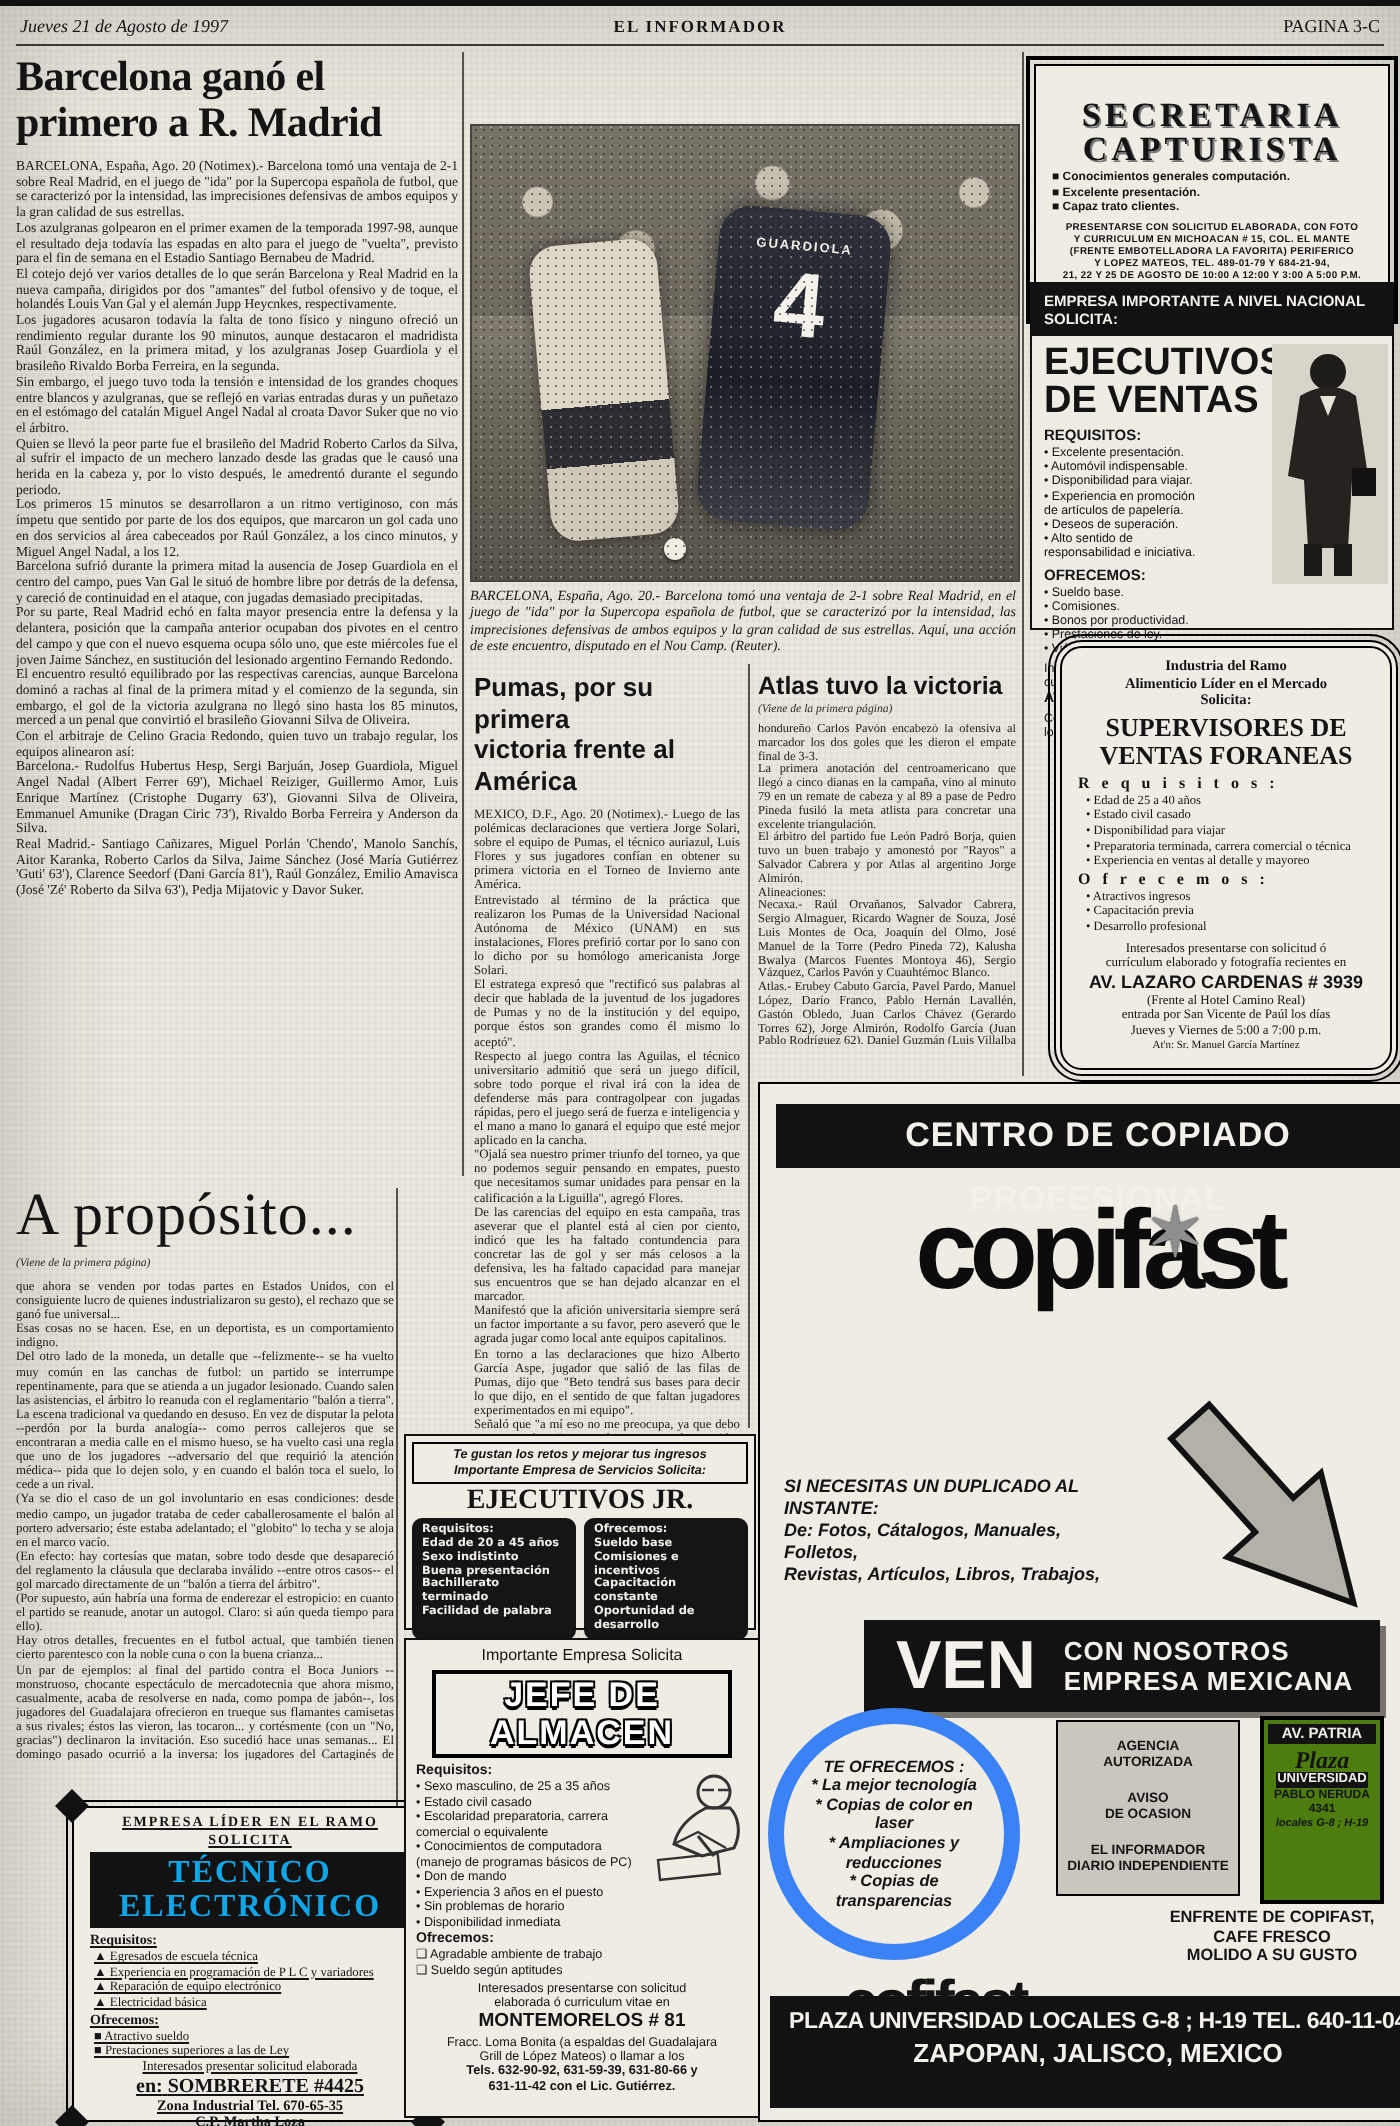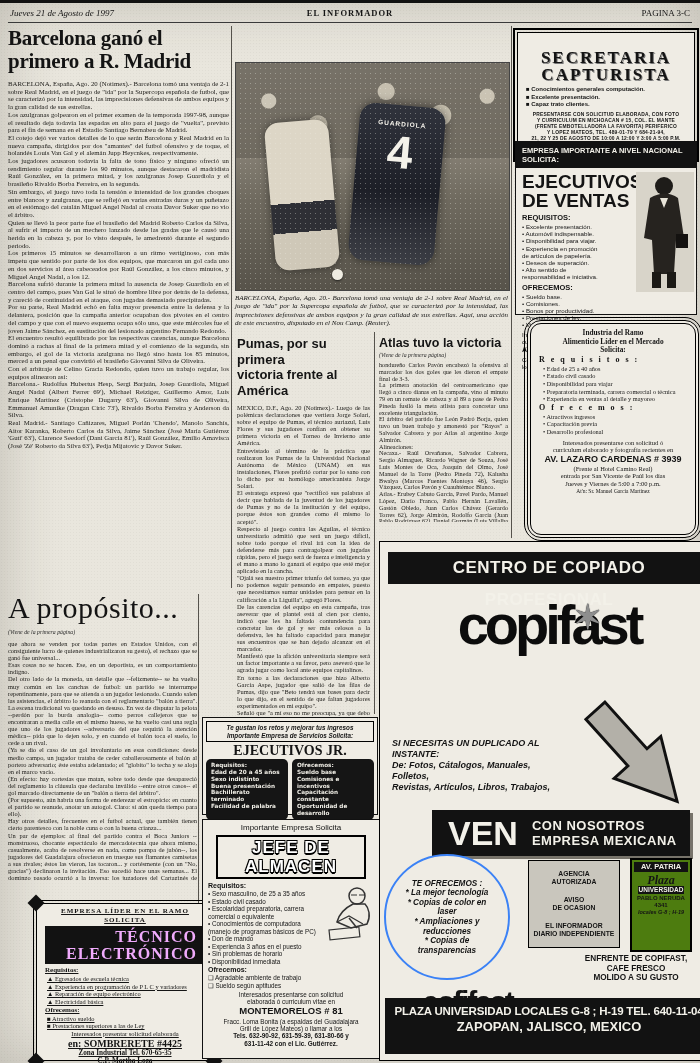--- a/index.html
+++ b/index.html
@@ -85,42 +85,42 @@
   .ja-lab{font:bold 7px/9px "Liberation Sans",sans-serif;}
   .ja-list{font:6.3px/7.5px "Liberation Sans",sans-serif;white-space:pre-line;width:112px;}
   .ja-foot{text-align:center;font:6.3px/7.3px "Liberation Sans",sans-serif;white-space:pre-line;margin-top:2px;}
   .ja-addr{text-align:center;font:bold 9.5px/10px "Liberation Sans",sans-serif;}
   .ja-tels{text-align:center;font:bold 6.4px/7.4px "Liberation Sans",sans-serif;white-space:pre-line;}
   .ja-man{position:absolute;right:4px;top:64px;}
 
   
   .ad-tec{padding:3px 8px;border:1px solid #000;outline:1px solid #000;outline-offset:2px;text-decoration:underline;}
   .tec-head{text-align:center;font:bold 7px/8.6px "Liberation Serif",serif;letter-spacing:1px;white-space:pre-line;}
-  .tec-titlebox{background:#121212;color:#f0abfc;text-align:right;padding:2px 8px;margin:2px 0;}
+  .tec-titlebox{background:#121212;color:#0ea5e9;text-align:center;padding:2px 8px;margin:2px 0;}
   .tec-title{font:bold 16px/17px "Liberation Serif",serif;letter-spacing:1px;white-space:pre-line;}
   .tec-lab{font:bold 7px/9px "Liberation Serif",serif;}
   .tec-list{font:6.4px/7.6px "Liberation Serif",serif;white-space:pre-line;margin-left:2px;}
   .tec-foot{text-align:center;font:6.6px/7.8px "Liberation Serif",serif;}
   .tec-addr{text-align:center;font:bold 10px/11px "Liberation Serif",serif;}
   .tec-bold{text-align:center;font:bold 7.2px/8.4px "Liberation Serif",serif;}
   .corner{position:absolute;width:12px;height:12px;background:#111;transform:rotate(45deg);}
 
   
   .ad-copi{border:1px solid #000;}
   .cf-header{position:absolute;left:8px;right:8px;top:10px;height:32px;text-align:center;font:bold 17px/32px "Liberation Sans",sans-serif;letter-spacing:.5px;}
   .cf-logo{position:absolute;left:0;right:0;top:52px;text-align:center;font:bold 56px/62px "Liberation Sans",sans-serif;letter-spacing:-4px;color:#0c0c0c;}
   .cf-star{position:relative;display:inline-block;}
   .cf-star .st{position:absolute;left:2px;top:6px;font-size:34px;line-height:34px;color:#8e8e8e;letter-spacing:0;text-shadow:0 0 1px #000;}
   .cf-company{position:absolute;left:20px;right:20px;top:128px;border-top:2px solid #000;border-bottom:2px solid #000;text-align:center;font:16px/24px "Liberation Sans",sans-serif;letter-spacing:1px;padding:2px 0;}
   .cf-pitch{position:absolute;left:12px;top:196px;width:170px;font:bold italic 9px/11px "Liberation Sans",sans-serif;white-space:pre-line;}
   .cf-arrow{position:absolute;right:28px;top:150px;transform:rotate(-42deg);}
   .cf-ven{position:absolute;left:52px;top:268px;width:258px;height:46px;display:flex;align-items:center;box-shadow:3px 3px 0 #77736a;}
   .cf-ven .v{font:bold 34px/40px "Liberation Sans",sans-serif;margin:0 14px 0 16px;}
   .cf-ven .vt{font:bold 13px/15px "Liberation Sans",sans-serif;letter-spacing:.5px;}
-  .cf-circle{position:absolute;left:4px;top:312px;width:126px;height:126px;border:2px solid #3b82f6;border-radius:50%;background:#efece4;display:flex;flex-direction:column;justify-content:center;text-align:center;font:bold italic 8.2px/9.6px "Liberation Sans",sans-serif;padding:0 8px;box-sizing:border-box;white-space:pre-line;}
+  .cf-circle{position:absolute;left:4px;top:312px;width:126px;height:126px;border:8px solid #3b82f6;border-radius:50%;background:#efece4;display:flex;flex-direction:column;justify-content:center;text-align:center;font:bold italic 8.2px/9.6px "Liberation Sans",sans-serif;padding:0 8px;box-sizing:border-box;white-space:pre-line;}
   .cf-agency{position:absolute;left:148px;top:318px;width:92px;height:88px;background:#c9c6bd;border:1px solid #000;text-align:center;font:bold 6.8px/8px "Liberation Sans",sans-serif;display:flex;flex-direction:column;justify-content:space-around;padding:4px 2px;box-sizing:border-box;}
   .cf-patria{position:absolute;left:250px;top:316px;width:58px;height:90px;border:2px solid #000;background:#4d7c0f;text-align:center;overflow:hidden;}
   .cf-patria .pt-bar{background:#121212;color:#f1efe7;font:bold 7.5px/10px "Liberation Sans",sans-serif;margin:2px;}
   .cf-patria .pt-plaza{font:bold italic 12px/12px "Liberation Serif",serif;}
   .cf-patria .pt-univ{background:#121212;color:#f1efe7;font:bold 6.5px/8px "Liberation Sans",sans-serif;margin:0 6px;}
   .cf-patria .pt-addr{font:bold 6px/7px "Liberation Sans",sans-serif;margin-top:1px;}
   .cf-patria .pt-loc{font:bold italic 5.5px/7px "Liberation Sans",sans-serif;}
   .cf-vert{position:absolute;right:12px;top:320px;writing-mode:vertical-rl;font:bold 5.5px/6px "Liberation Sans",sans-serif;letter-spacing:1px;height:82px;text-align:center;}
   .cf-enfrente{position:absolute;left:200px;top:412px;width:112px;text-align:center;font:bold 8.2px/9.6px "Liberation Sans",sans-serif;white-space:pre-line;}
   .cf-logo2{position:absolute;left:42px;top:444px;font:bold 30px/32px "Liberation Sans",sans-serif;letter-spacing:-2px;}
@@ -343,20 +343,21 @@
       <rect x="16" y="100" width="9" height="16" fill="#1b1915"></rect>
       <rect x="31" y="100" width="9" height="16" fill="#1b1915"></rect>
       <rect x="40" y="62" width="12" height="14" fill="#141210"></rect>
     </svg>
   </div>
 
   <div class="abs ad-super" style="left:527px;top:320px;width:148px;height:200px;">
     <div class="sup-pre">Industria del Ramo
 Alimenticio Líder en el Mercado
 Solicita:</div>
+    <div class="sup-title">SUPERVISORES DE VENTAS FORANEAS</div>
     <div class="sup-lab">R e q u i s i t o s :</div>
     <div class="sup-list">•  Edad de 25 a 40 años
 •  Estado civil casado
 •  Disponibilidad para viajar
 •  Preparatoria terminada, carrera comercial o técnica
 •  Experiencia en ventas al detalle y mayoreo</div>
     <div class="sup-lab">O f r e c e m o s :</div>
     <div class="sup-list">•  Atractivos ingresos
 •  Capacitación previa
 •  Desarrollo profesional</div>

